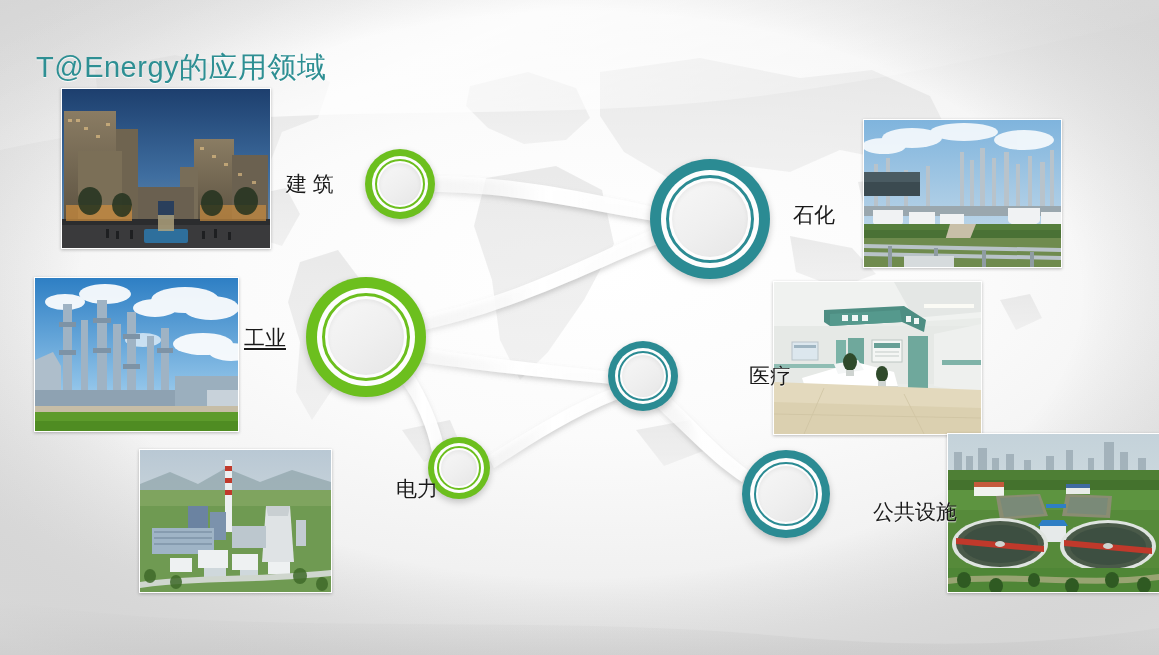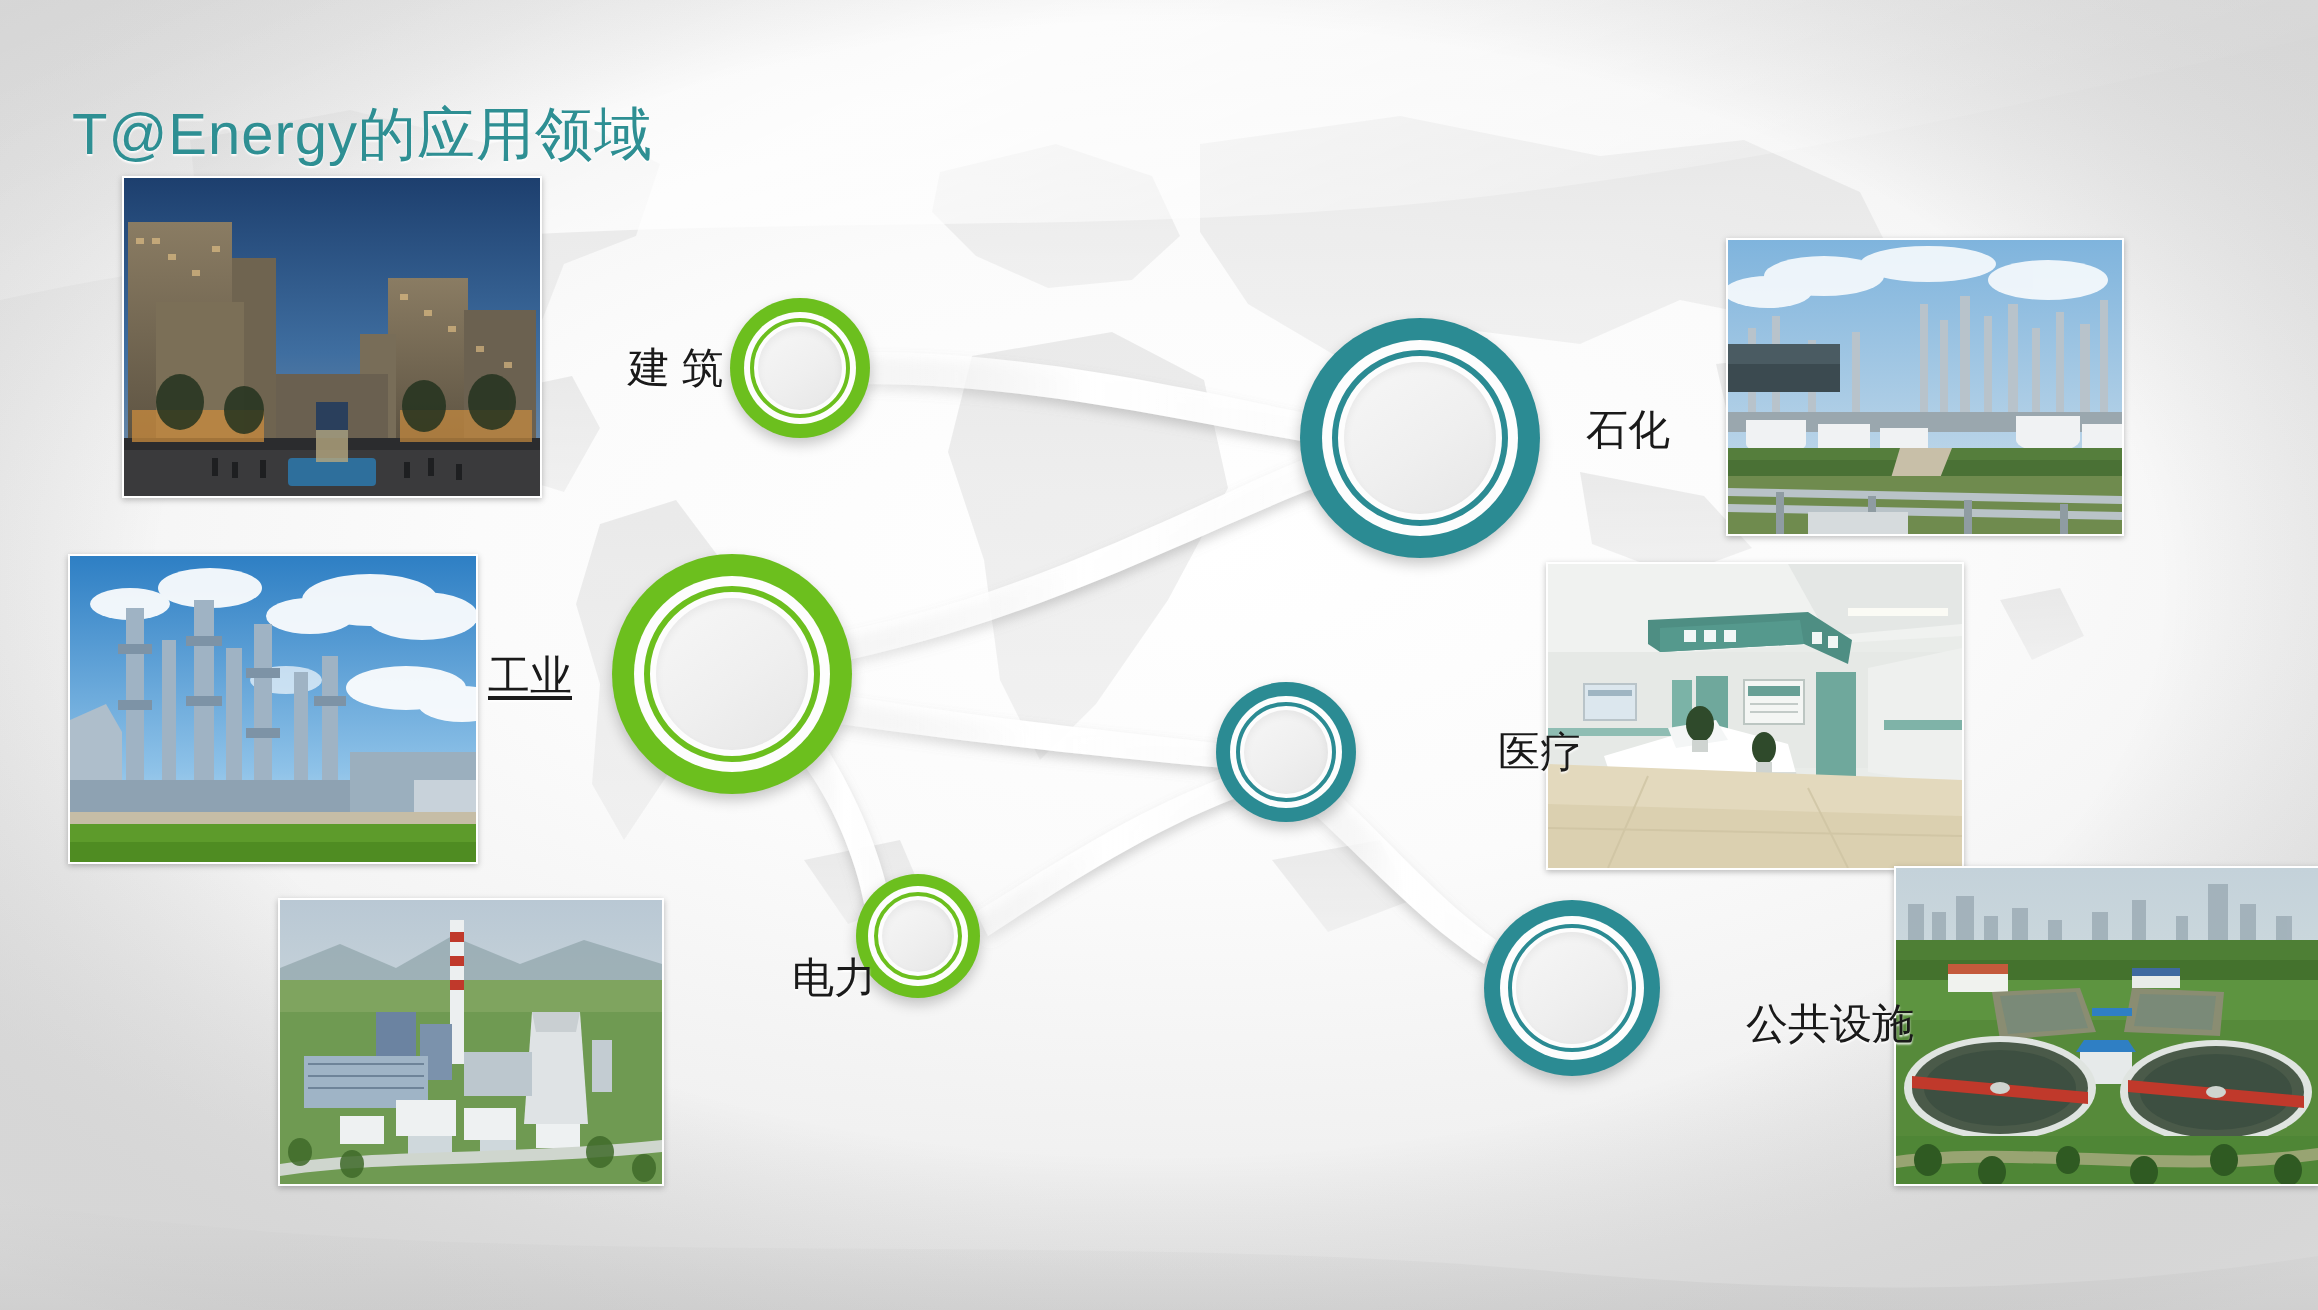--- a/index.html
+++ b/index.html
@@ -600,21 +600,21 @@
     <div class="core" style="left:14px;top:14px;right:14px;bottom:14px;"></div>
   </div>
 
   <div class="node" style="left:742px;top:450px;width:88px;height:88px;">
     <div class="ring" style="background:#2b8b93;"></div>
     <div class="gap" style="left:8px;top:8px;right:8px;bottom:8px;"></div>
     <div class="thin" style="left:12px;top:12px;right:12px;bottom:12px;border:2px solid #2b8b93;"></div>
     <div class="core" style="left:16px;top:16px;right:16px;bottom:16px;"></div>
   </div>
 
-  <div class="label" style="left:286px;top:170px;margin-left:28px;">建 筑</div>
+  <div class="label" style="left:286px;top:170px;">建 筑</div>
 
   <div class="label underlined" style="left:244px;top:324px;">工业</div>
 
   <div class="label" style="left:353px;top:475px;margin-left:43px;">电力</div>
 
   <div class="label" style="left:793px;top:201px;">石化</div>
 
   <div class="label" style="left:705px;top:362px;margin-left:44px;">医疗</div>
 
   <div class="label" style="left:873px;top:498px;">公共设施</div>

